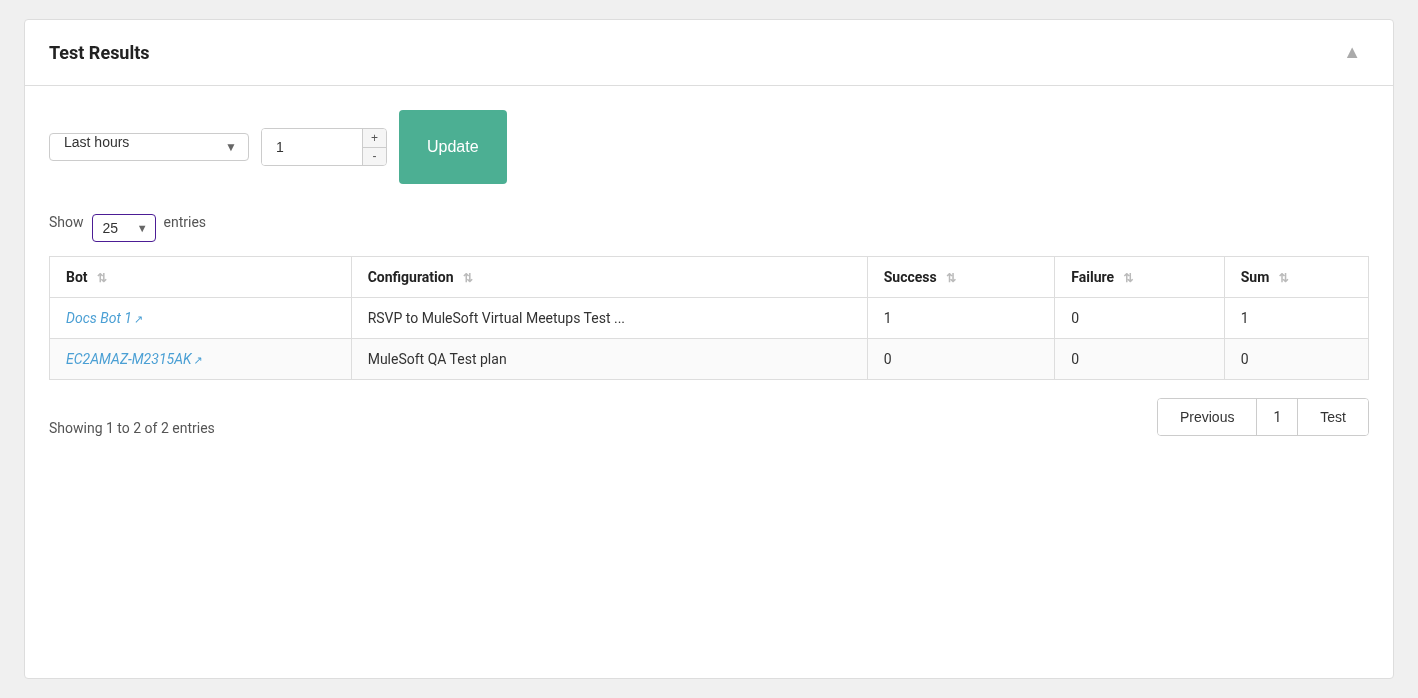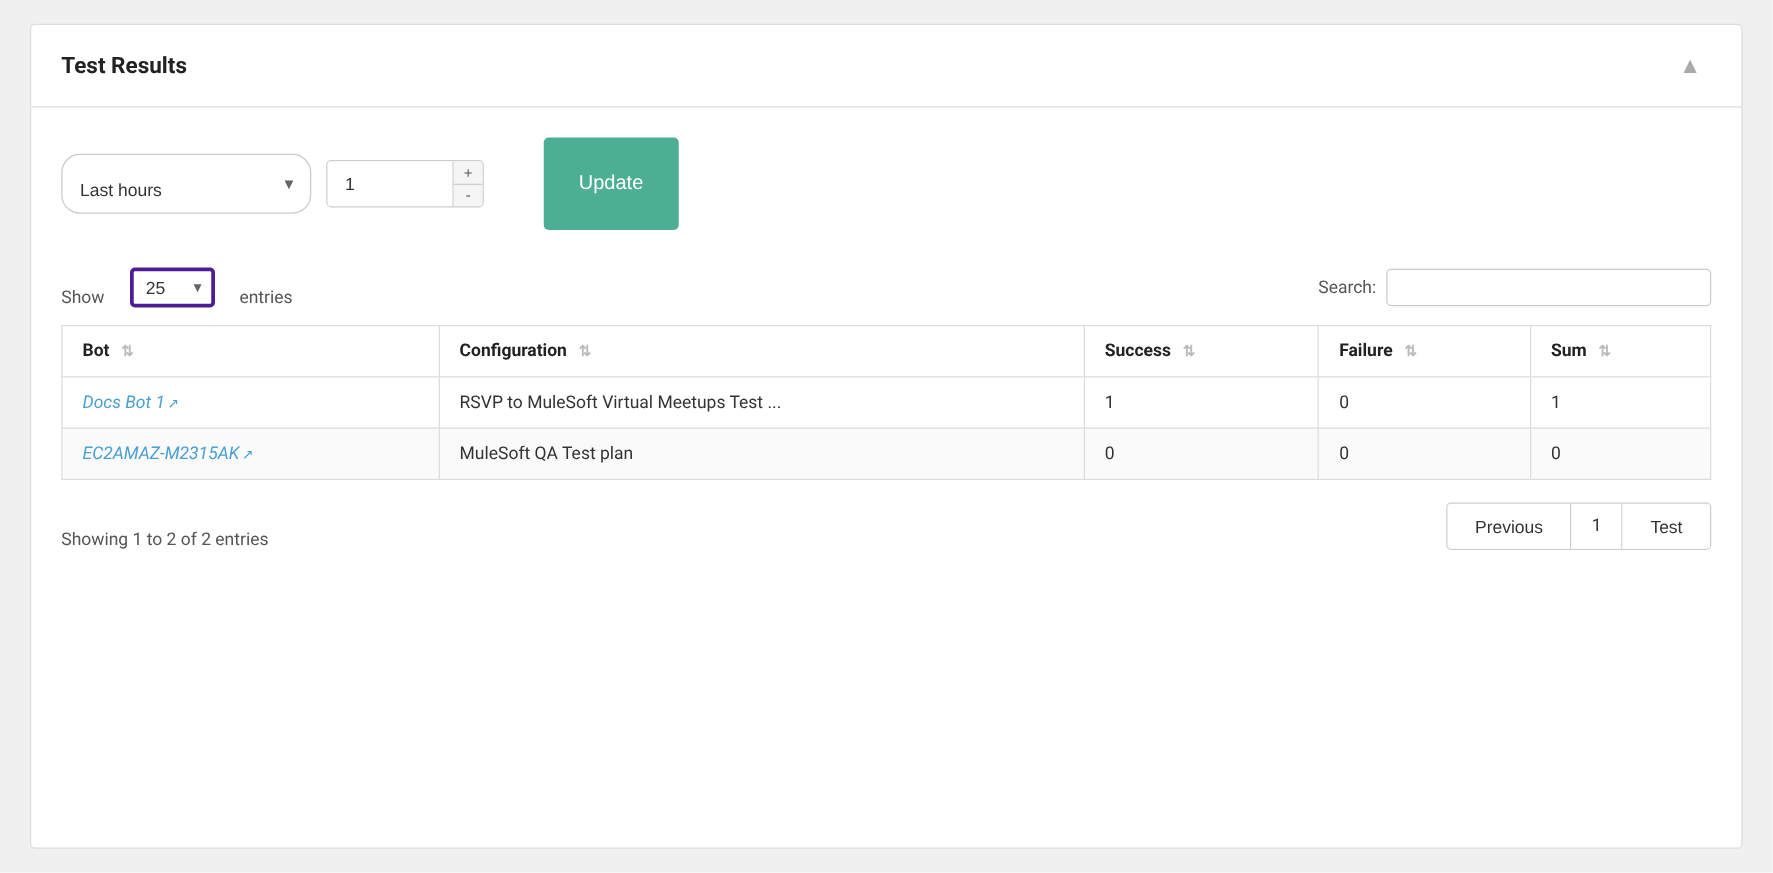--- a/index.html
+++ b/index.html
@@ -50,22 +50,22 @@
       margin-bottom: 30px;
     }
     .select-wrapper {
       position: relative;
       display: inline-block;
     }
     .time-select {
       appearance: none;
       -webkit-appearance: none;
       border: 1px solid #ccc;
-      border-radius: 15px;
-      padding: 20px 40px 10px 14px;
+      border-radius: 4px;
+      padding: 0 40px 10px 14px;
       font-size: 14px;
       color: #333;
       background: #fff;
       cursor: pointer;
       width: 200px;
     }
     .select-arrow {
       position: absolute;
       right: 12px;
       top: 50%;
@@ -109,36 +109,35 @@
     }
     .update-btn {
       background: #4caf93;
       color: #fff;
       border: none;
       border-radius: 4px;
       padding: 28px 28px;
       font-size: 16px;
       cursor: pointer;
       font-weight: 500;
-      margin-left: 36px;
     }
     .table-controls {
       display: flex;
       align-items: center;
       justify-content: space-between;
       margin-bottom: 14px;
     }
     .show-entries {
       display: flex;
-      align-items: flex-end;
-      gap: 20px;
+      align-items: flex-start;
+      gap: 8px;
     }
     .show-label, .entries-label { color: #555; }
     .entries-select {
-      border: 3px solid #4c1d95;
+      border: 1px solid #4c1d95;
       border-radius: 4px;
       padding: 5px 28px 5px 10px;
       font-size: 14px;
       appearance: none;
       -webkit-appearance: none;
       background: #fff;
       cursor: pointer;
       color: #333;
     }
     .entries-select-wrapper {
@@ -279,24 +278,20 @@
         <div class="entries-select-wrapper">
           <select class="entries-select">
             <option>10</option>
             <option selected="">25</option>
             <option>50</option>
             <option>100</option>
           </select>
           <span class="entries-select-arrow">▼</span>
         </div>
         <span class="entries-label">entries</span>
-      </div>
-      <div class="search-row">
-        <span class="search-label">Search:</span>
-        <input type="text" class="search-input" style="">
       </div>
     </div>
 
     <table class="data-table">
       <thead>
         <tr>
           <th>
             <span>Bot</span>
             <span class="sort-icon">⇅</span>
           </th>

